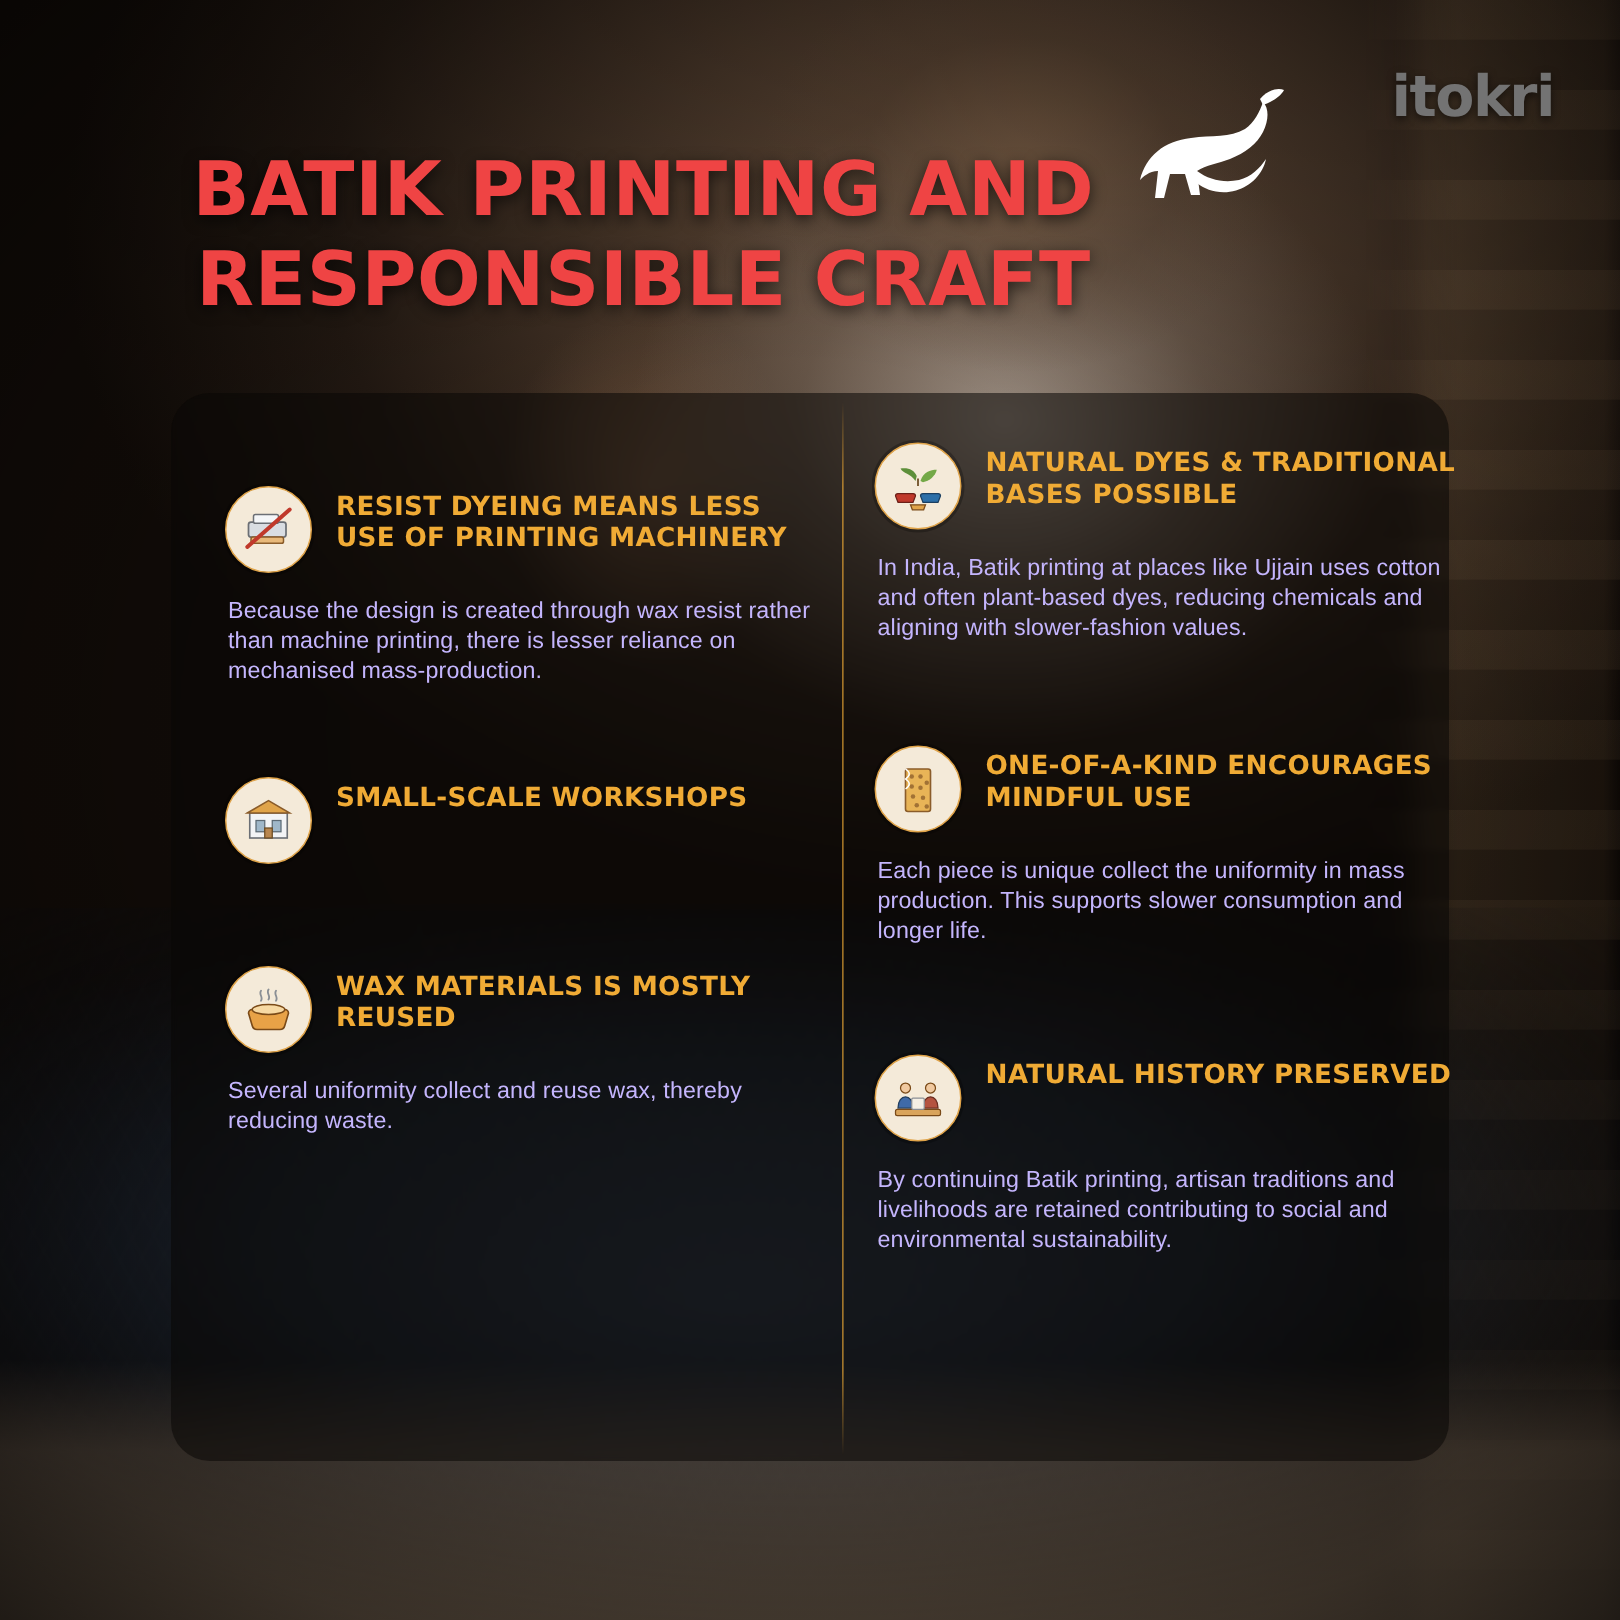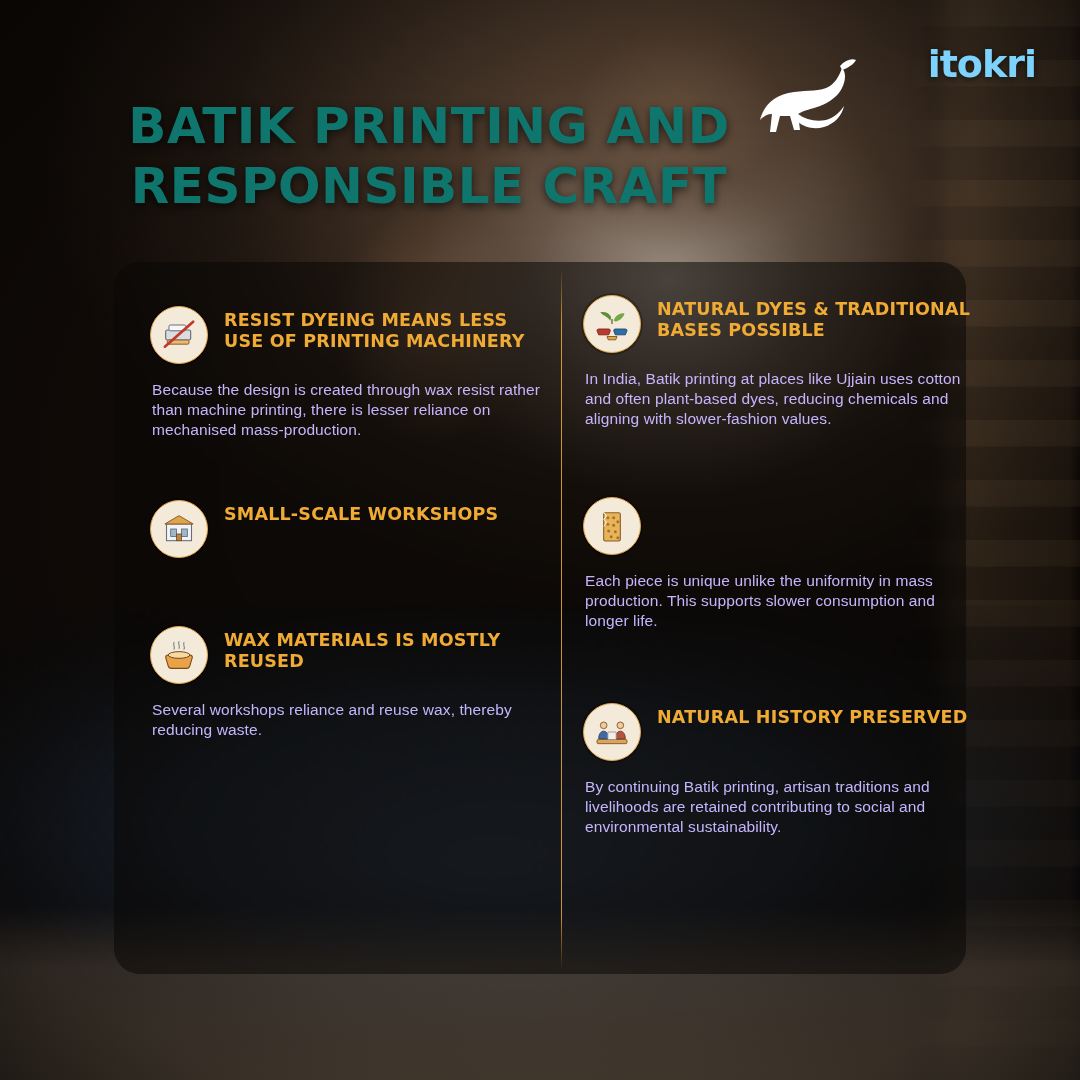--- a/index.html
+++ b/index.html
@@ -66,37 +66,37 @@
   }
 
   
   .logo {
     position: absolute;
     top: 42px; right: 44px;
     font-family: "DejaVu Sans", sans-serif;
     font-weight: 700;
     font-size: 38px;
     letter-spacing: -1px;
-    color: #7dd3fc;
+    color: #737373;
     text-shadow: 0 2px 6px rgba(0,0,0,.6);
   }
 
   
   .goat {
     position: absolute;
     top: 50px; left: 742px;
     width: 118px; height: 92px;
   }
 
   
   .title {
     position: absolute;
     top: 96px; left: 0; width: 858px;
     text-align: center;
-    color: #0f766e;
+    color: #ef4444;
     font-family: "DejaVu Sans", sans-serif;
     font-weight: 700;
     font-size: 50px;
     line-height: 60px;
     letter-spacing: .5px;
     text-shadow: 0 3px 10px rgba(0,0,0,.65);
     padding: 0 120px;
   }
 
   
@@ -164,21 +164,21 @@
   .col-right .body-text { margin-left: 2px; }
 
   
   .col-left  .item:nth-child(1) { margin-top: 0px;  }
   .col-left  .item:nth-child(2) { margin-top: 60px; text-align: center; }
   .col-left  .item:nth-child(3) { margin-top: 68px; }
   .col-right .item:nth-child(1) { margin-top: 0px;  }
   .col-right .item:nth-child(2) { margin-top: 68px; }
   .col-right .item:nth-child(3) { margin-top: 72px; }
 
-  .col-left  { top: 306px; }
+  .col-left  { top: 324px; }
   .col-right { top: 295px; }
 </style>
 </head>
 <body>
 
 <div id="poster">
 
   <div class="bg-layer bg-base"></div>
   <div class="bg-layer bg-figure"></div>
   <div class="bg-layer bg-shelf"></div>
@@ -239,21 +239,21 @@
       <div class="item-head">
         <div class="icon-badge">
           <svg viewBox="0 0 48 48" width="40" height="40">
             <path d="M11 24 h26 a3 3 0 0 1 3 3 l-3 10 a4 4 0 0 1 -4 3 h-18 a4 4 0 0 1 -4 -3 l-3 -10 a3 3 0 0 1 3 -3 z" fill="#e8a247" stroke="#7a4a18" stroke-width="1.3"></path>
             <ellipse cx="24" cy="24" rx="13" ry="4" fill="#f7d9a3" stroke="#7a4a18" stroke-width="1.2"></ellipse>
             <path d="M18 17 c2-3 -2-5 0-8 M24 16 c2-3 -2-5 0-8 M30 17 c2-3 -2-5 0-8" fill="none" stroke="#8a8f95" stroke-width="1.5" stroke-linecap="round"></path>
           </svg>
         </div>
         <div class="head-text">WAX MATERIALS IS MOSTLY REUSED</div>
       </div>
-      <div class="body-text">Several workshops reliance and reuse wax, thereby reducing waste.</div>
+      <div class="body-text">Several uniformity collect and reuse wax, thereby reducing waste.</div>
     </div>
 
   </div>
 
   <div class="col col-right">
 
     <div class="item">
       <div class="item-head">
         <div class="icon-badge">
           <svg viewBox="0 0 48 48" width="40" height="40">
@@ -282,22 +282,23 @@
               <circle cx="19" cy="22" r="1.8"></circle>
                 <circle cx="26" cy="23" r="1.8"></circle>
                 <circle cx="20" cy="30" r="1.8"></circle>
               <circle cx="28" cy="31" r="1.8"></circle>
                 <circle cx="23" cy="37" r="1.8"></circle>
                 <circle cx="31" cy="38" r="1.8"></circle>
             </g>
             <path d="M14 8 q6 4 0 8 q6 4 0 8" fill="none" stroke="#ffffff" stroke-width="1.2"></path>
           </svg>
         </div>
-      </div>
-      <div class="body-text">Each piece is unique unlike the uniformity in mass production. This supports slower consumption and longer life.</div>
+        <div class="head-text">ONE-OF-A-KIND ENCOURAGES MINDFUL USE</div>
+      </div>
+      <div class="body-text">Each piece is unique collect the uniformity in mass production. This supports slower consumption and longer life.</div>
     </div>
 
     <div class="item">
       <div class="item-head">
         <div class="icon-badge">
           <svg viewBox="0 0 48 48" width="40" height="40">
             <circle cx="14" cy="16" r="4" fill="#f0c9a0" stroke="#7a4a18" stroke-width="1"></circle>
             <path d="M8 32 c0-6 3-9 6-9 s6 3 6 9 z" fill="#3f6aa8" stroke="#24405f" stroke-width="1"></path>
             <circle cx="34" cy="16" r="4" fill="#f0c9a0" stroke="#7a4a18" stroke-width="1"></circle>
             <path d="M28 32 c0-6 3-9 6-9 s6 3 6 9 z" fill="#b4533f" stroke="#6b2f22" stroke-width="1"></path>

